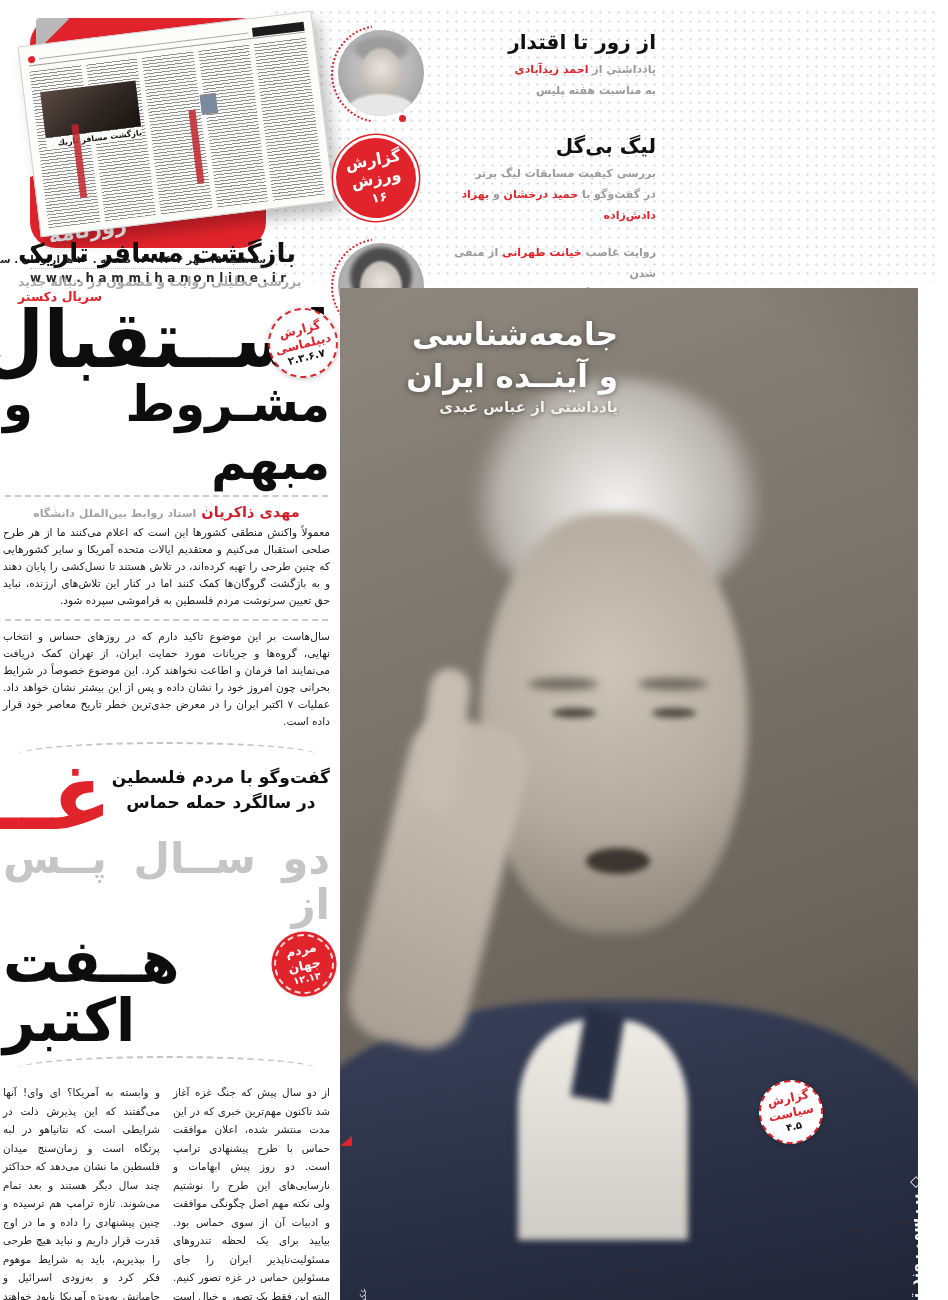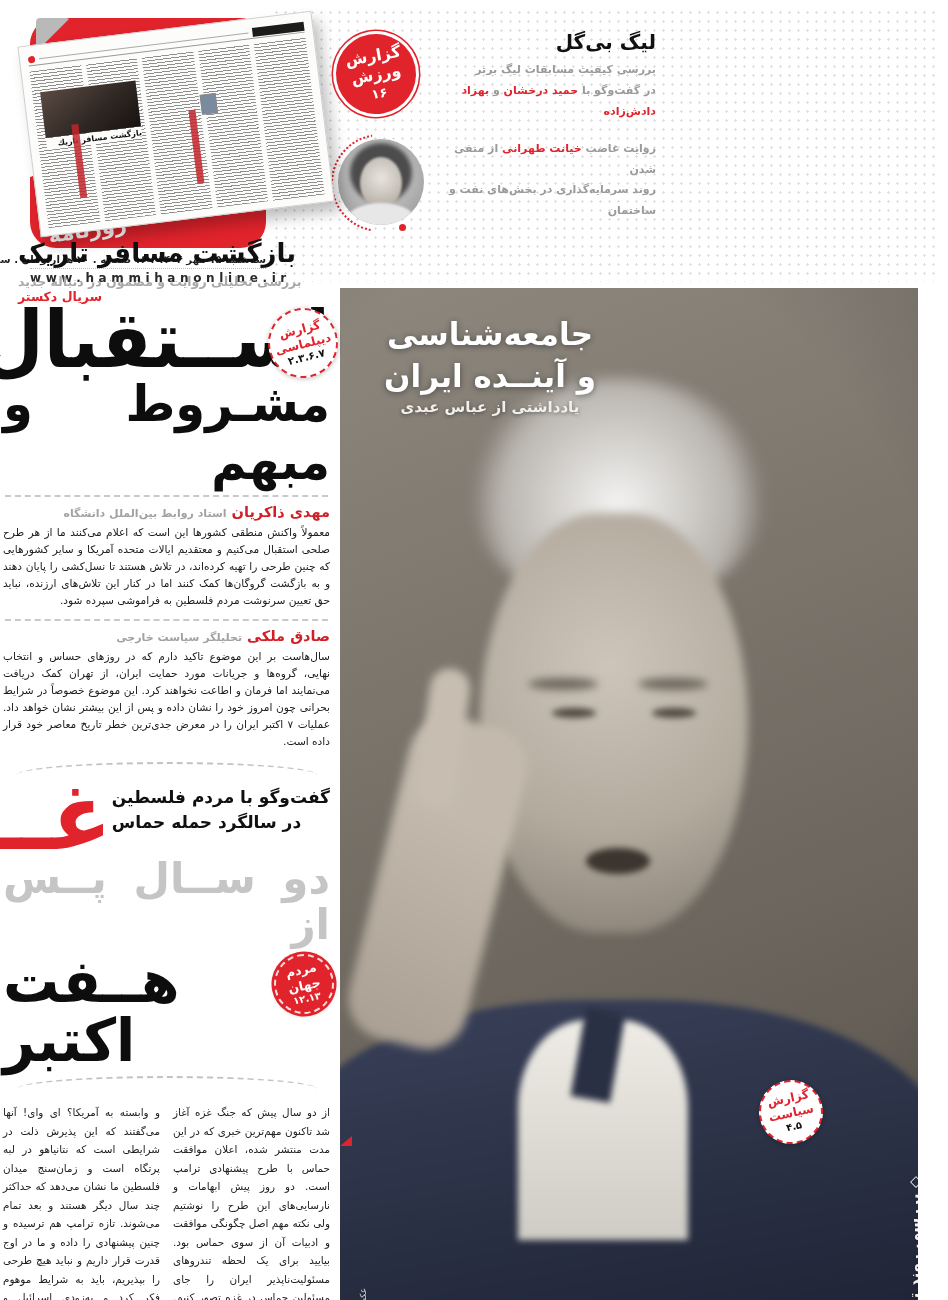--- a/index.html
+++ b/index.html
@@ -93,21 +93,21 @@
        background:linear-gradient(10deg,#a99f92,#c3baad 70%); filter:blur(5px); transform:rotate(14deg); }
   .ph-finger { position:absolute; right:455px; top:380px; width:40px; height:140px; border-radius:20px;
        background:#c7beb1; filter:blur(4px); transform:rotate(8deg); }
   .ph-jacket { position:absolute; right:-30px; bottom:-40px; width:660px; height:340px; border-radius:45% 45% 0 0;
        background:linear-gradient(170deg,#39415a 0%,#2a3044 55%,#1d2233 100%); filter:blur(3px); }
   .ph-shirt { position:absolute; right:230px; bottom:60px; width:170px; height:220px; border-radius:40% 40% 0 0;
        background:linear-gradient(180deg,#efece6,#cfccc5); filter:blur(3px); }
   .ph-collar { position:absolute; right:300px; bottom:200px; width:40px; height:90px; background:#2a3044; filter:blur(3px);
        transform:rotate(10deg); }
 
-  .ph-title { position:absolute; right:300px; top:26px; width:256px; text-align:center; color:#fff; z-index:5; }
+  .ph-title { position:absolute; right:300px; top:26px; width:256px; color:#fff; z-index:5; }
   .ph-title-main { font-size:31px; font-weight:900; line-height:1.35; text-shadow:0 1px 6px rgba(0,0,0,.45); }
   .ph-title-sub { margin-top:0; font-size:15px; font-weight:bold; color:#f2f0ec; text-shadow:0 1px 4px rgba(0,0,0,.45); }
 
   .ghost-title { position:absolute; right:60px; top:880px; transform:rotate(-90deg); transform-origin:100% 0;
        white-space:nowrap; font-size:118px; font-weight:bold; color:transparent; z-index:4;
        -webkit-text-stroke:2.5px rgba(255,255,255,.8); letter-spacing:2px; opacity:.95; }
   .v-caption { position:absolute; right:12px; top:888px; transform:rotate(-90deg); transform-origin:100% 0;
        white-space:nowrap; font-size:15.5px; font-weight:bold; color:#f5f3ef; z-index:5;
        text-shadow:0 1px 3px rgba(0,0,0,.4); }
   .photo-credit { position:absolute; right:560px; top:1000px; transform:rotate(-90deg); transform-origin:100% 0;
@@ -131,29 +131,29 @@
   .lead-head1 { font-size:73px; font-weight:900; color:#0d0d0d; line-height:1.0; text-align:left;
        transform:scaleY(1.08); transform-origin:top right; letter-spacing:-1px; }
   .lead-head2 { font-size:48px; font-weight:900; color:#0d0d0d; line-height:1.15; margin-top:2px;
        text-align:justify; text-align-last:justify; transform:scaleY(1.05); transform-origin:top right; }
   .badge-diplomacy { position:absolute; left:auto; right:-8px; top:8px; width:70px; height:70px; font-size:12px;
        line-height:1.2; transform:rotate(-14deg); }
   .badge-diplomacy .pg { font-size:10.5px; }
 
   .dash-sep { border-top:2px dashed #c9c9c9; margin:10px 2px 0 2px; }
   .quote { margin-top:7px; }
-  .q-head { text-align:right; font-size:14.5px; font-weight:900; color:#d21f27; }
+  .q-head { text-align:center; font-size:14.5px; font-weight:900; color:#d21f27; }
   .q-head .role { font-size:11px; color:#a2a2a2; font-weight:bold; }
   .q-body { margin-top:4px; font-size:10.6px; line-height:1.6; color:#1b1b1b; text-align:justify; font-weight:500; }
 
   .brace { width:300px; height:13px; margin:12px auto 0 auto;
        border-top:2px dashed #c2c2c2; border-radius:50% 50% 0 0/100% 100% 0 0; }
 
   .gaza-row1 { display:flex; flex-direction:row; align-items:flex-start; margin-top:4px; }
-  .gaza-kicker { flex:0 0 auto; font-size:17px; font-weight:900; color:#101010; line-height:1.5; text-align:left; padding-top:6px; }
+  .gaza-kicker { flex:0 0 auto; font-size:17px; font-weight:900; color:#101010; line-height:1.5; text-align:center; padding-top:6px; }
   .gaza-word { flex:1; font-size:88px; font-weight:900; color:#e1232c; line-height:.9; text-align:center;
        transform:scaleY(1.05); transform-origin:top center; margin-top:-4px; }
   .gaza-mid { font-size:42px; font-weight:900; color:#c5c5c5; line-height:1.1; margin-top:2px;
        text-align:justify; text-align-last:justify; }
   .gaza-row2 { position:relative; display:flex; align-items:center; margin-top:4px; }
   .gaza-head { flex:1; font-size:56px; font-weight:900; color:#0d0d0d; line-height:1.0; text-align:left;
        transform:scaleY(1.06); transform-origin:top right; padding-right:62px; }
   .badge-world { position:absolute; right:-4px; top:2px; width:60px; height:60px; background:#e1232c; color:#fff;
        font-size:12.5px; line-height:1.25; transform:rotate(-12deg);
        border:2px dashed rgba(255,255,255,.85); box-shadow:0 0 0 2.5px #e1232c, 0 1px 5px rgba(0,0,0,.3); }
@@ -175,20 +175,39 @@
         <div class="fold"></div>
         <div class="logo-script">هم‌میهن</div>
         <div class="logo-tag">روزنامه</div>
       </div>
       <div class="dateline">سه‌شنبه ۱۵ مهر ۱۴۰۴ . ۱۶ صفحه . ۲۰ هزارتومان . سال چهارم . شماره ۸۹۹</div>
       <div class="site-url">www.hammihanonline.ir</div>
     </div>
 
     <div class="teasers">
 
+      <div class="teaser">
+        <div class="teaser-text">
+          <div class="teaser-title">از زور تا اقتدار</div>
+          <div class="teaser-line">
+            <span>یادداشتی از</span>
+            <span class="red-name">احمد زیدآبادی</span>
+          </div>
+          <div class="teaser-line">به مناسبت هفته پلیس</div>
+        </div>
+        <div class="tz-photo-wrap">
+          <div class="arc"></div>
+          <div class="arc-dot"></div>
+          <div class="tz-photo">
+            <div class="tz-hair"></div>
+            <div class="tz-face"></div>
+            <div class="tz-body"></div>
+          </div>
+        </div>
+      </div>
 
       <div class="teaser">
         <div class="teaser-text">
           <div class="teaser-title">لیگ بی‌گل</div>
           <div class="teaser-line">بررسی کیفیت مسابقات لیگ برتر</div>
           <div class="teaser-line">
             <span>در گفت‌وگو با</span>
             <span class="red-name">حمید درخشان</span>
             <span>و</span>
             <span class="red-name">بهزاد دادش‌زاده</span>
@@ -310,24 +329,20 @@
       <div class="q-head">
         <span>مهدی ذاکریان</span>
         <span class="role">استاد روابط بین‌الملل دانشگاه</span>
       </div>
       <div class="q-body">معمولاً واکنش منطقی کشورها این است که اعلام می‌کنند ما از هر طرح صلحی استقبال می‌کنیم و معتقدیم ایالات متحده آمریکا و سایر کشورهایی که چنین طرحی را تهیه کرده‌اند، در تلاش هستند تا نسل‌کشی را پایان دهند و به بازگشت گروگان‌ها کمک کنند اما در کنار این تلاش‌های ارزنده، نباید حق تعیین سرنوشت مردم فلسطین به فراموشی سپرده شود.</div>
     </div>
 
     <div class="dash-sep"></div>
 
     <div class="quote">
-      <div class="q-head">
-        <span>صادق ملکی</span>
-        <span class="role">تحلیلگر سیاست خارجی</span>
-      </div>
       <div class="q-body">سال‌هاست بر این موضوع تاکید دارم که در روزهای حساس و انتخاب نهایی، گروه‌ها و جریانات مورد حمایت ایران، از تهران کمک دریافت می‌نمایند اما فرمان و اطاعت نخواهند کرد. این موضوع خصوصاً در شرایط بحرانی چون امروز خود را نشان داده و پس از این بیشتر نشان خواهد داد. عملیات ۷ اکتبر ایران را در معرض جدی‌ترین خطر تاریخ معاصر خود قرار داده است.</div>
     </div>
 
     <div class="brace"></div>
 
     <div class="gaza-row1">
       <div class="gaza-kicker">
         <div>گفت‌وگو با مردم فلسطین</div>
         <div>در سالگرد حمله حماس</div>
       </div>

